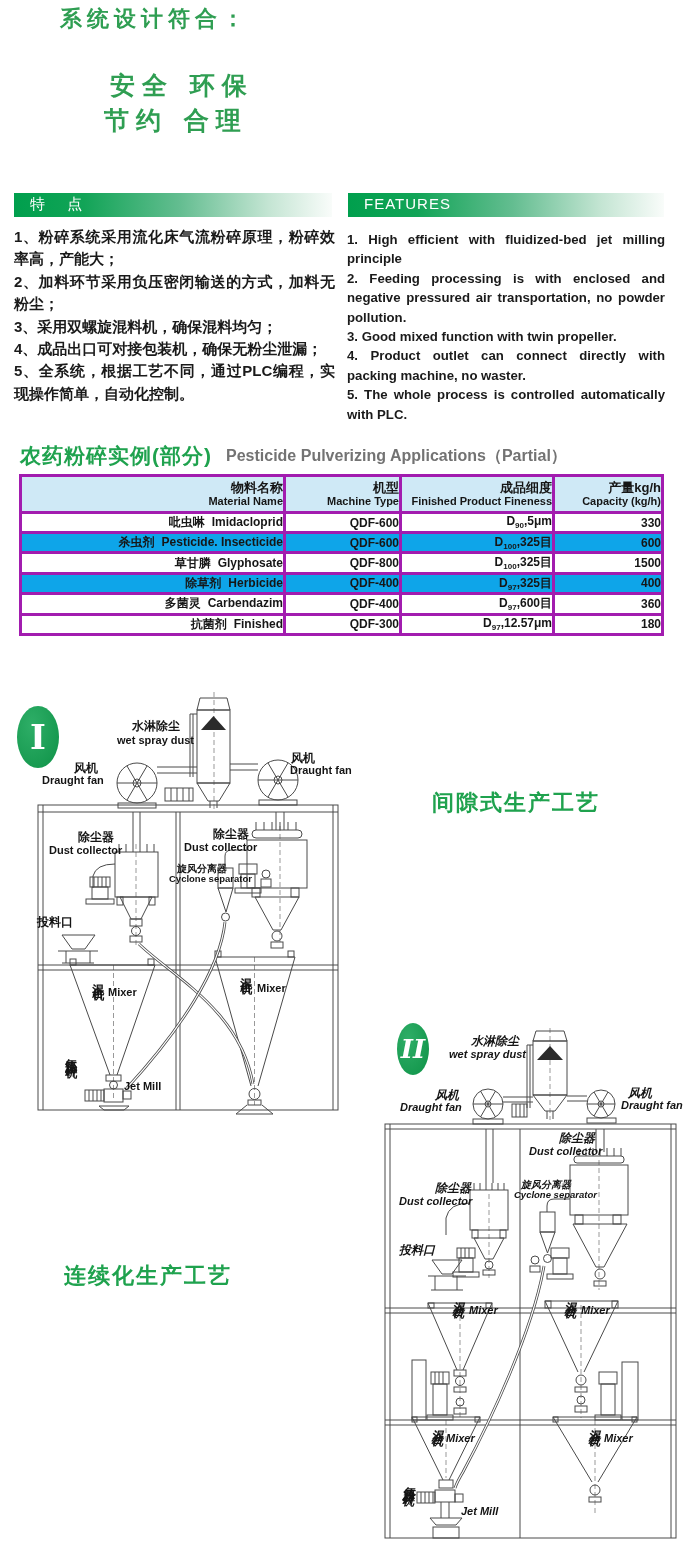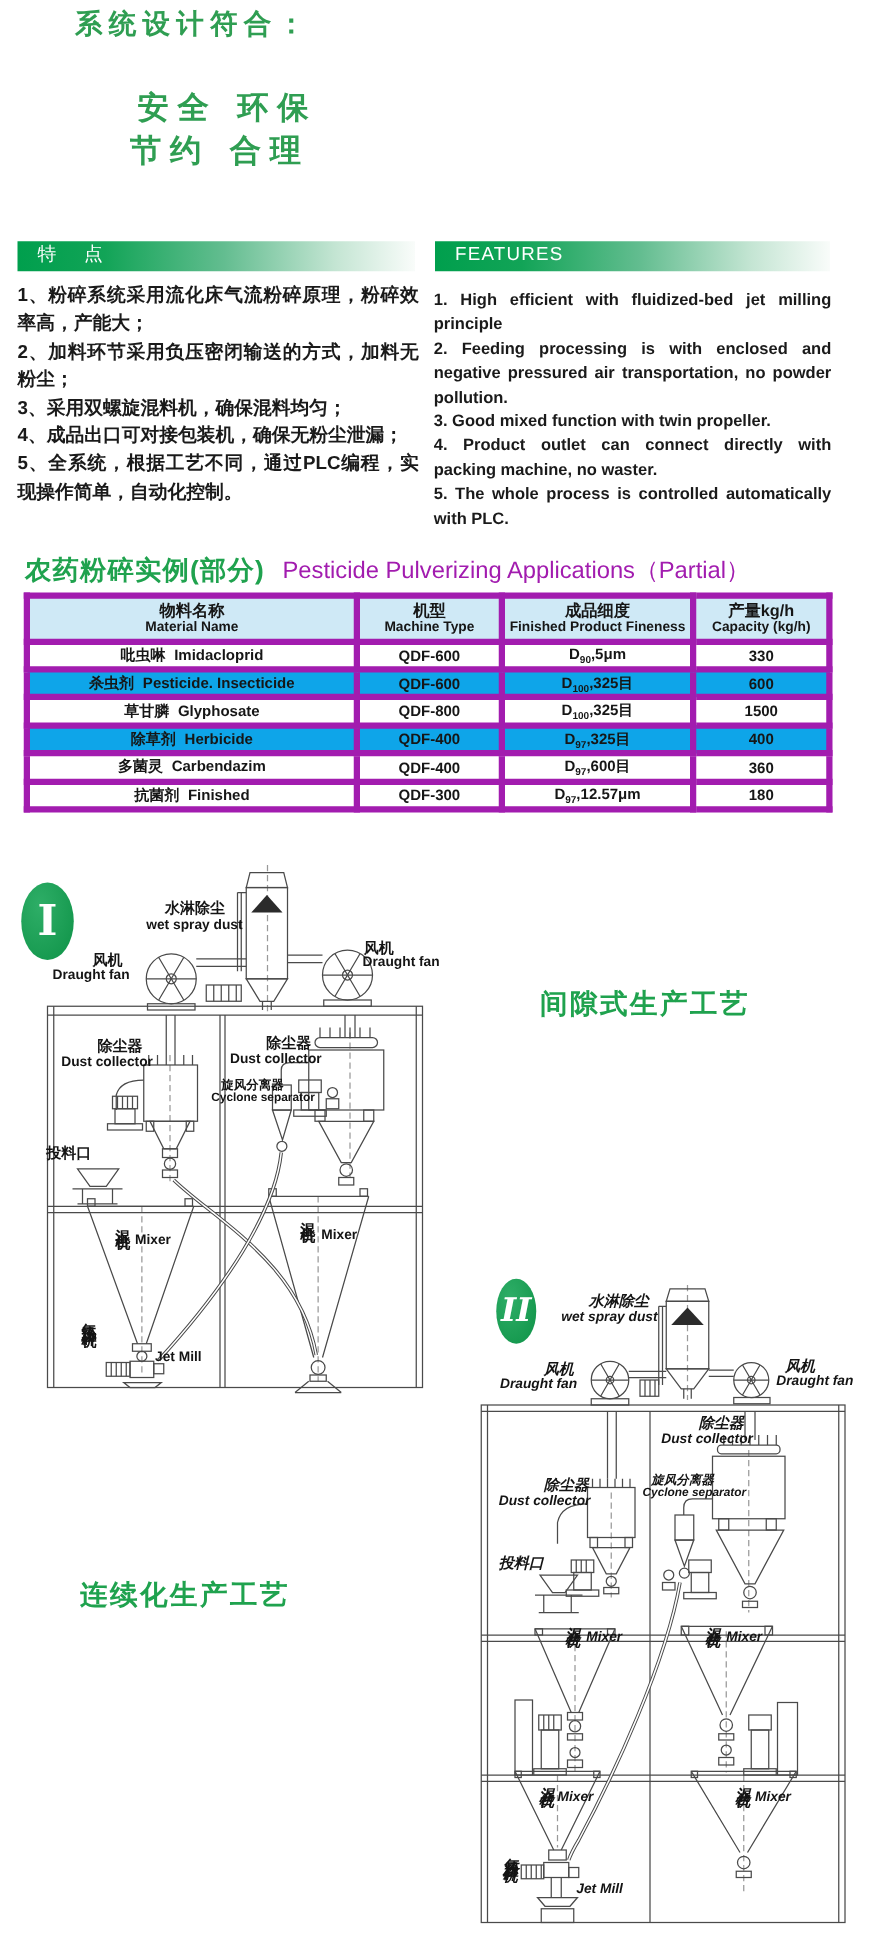--- a/index.html
+++ b/index.html
@@ -17,25 +17,25 @@
   .cnbar{left:14px;width:318px;letter-spacing:9px;}
   .enbar{left:348px;width:316px;letter-spacing:1px;}
   
   .feat{position:absolute;text-align:justify;}
   .feat p{margin:0;}
   .feat-cn{left:14px;top:226px;width:321px;font-size:15px;font-weight:bold;line-height:22.4px;}
   .feat-en{left:347px;top:230px;width:318px;font-size:13.2px;font-weight:bold;line-height:19.4px;}
   
   .title-row{position:absolute;left:20px;top:442px;display:flex;align-items:center;gap:14px;white-space:nowrap;}
   .title-cn{font-size:21px;font-weight:bold;color:#1fa24e;letter-spacing:1px;}
-  .title-en{font-size:19px;font-weight:normal;color:#a21caf;}
+  .title-en{font-size:16px;font-weight:bold;color:#737373;}
   
   .tablewrap{position:absolute;left:19px;top:474px;}
   table.apps{border-collapse:collapse;table-layout:fixed;width:642px;border:2px solid #333;}
-  .apps th,.apps td{border:5px solid #a21caf;text-align:center;vertical-align:middle;padding:0;font-weight:bold;color:#161616;}
+  .apps th,.apps td{border:3px solid #a21caf;text-align:right;vertical-align:middle;padding:0;font-weight:bold;color:#161616;}
   .apps thead tr{height:37px;background:#cfe9f6;}
   .apps tbody tr{height:19px;background:#fff;}
   .apps tbody tr.alt{background:#0ea5e9;}
   .hcn{font-size:13px;line-height:15px;}
   .hen{font-size:11px;line-height:13px;font-weight:bold;}
   .apps tbody td{font-size:12px;}
   .m-en{margin-left:7px;}
   .apps sub{font-size:8px;}
   
   .diag{position:absolute;}

